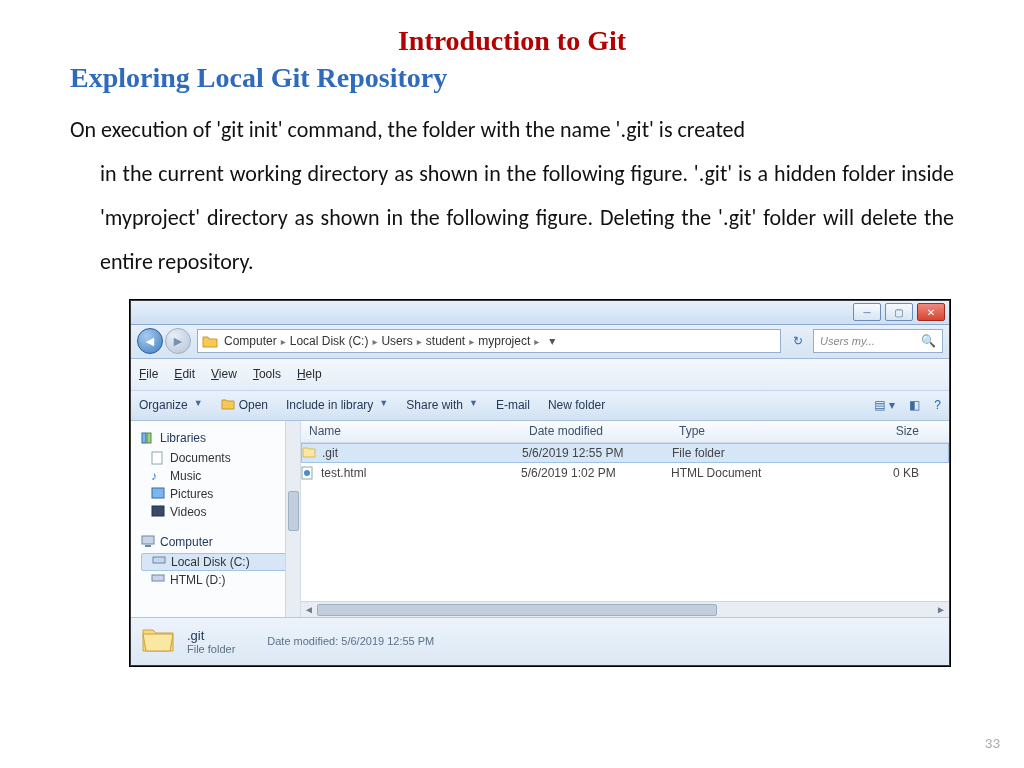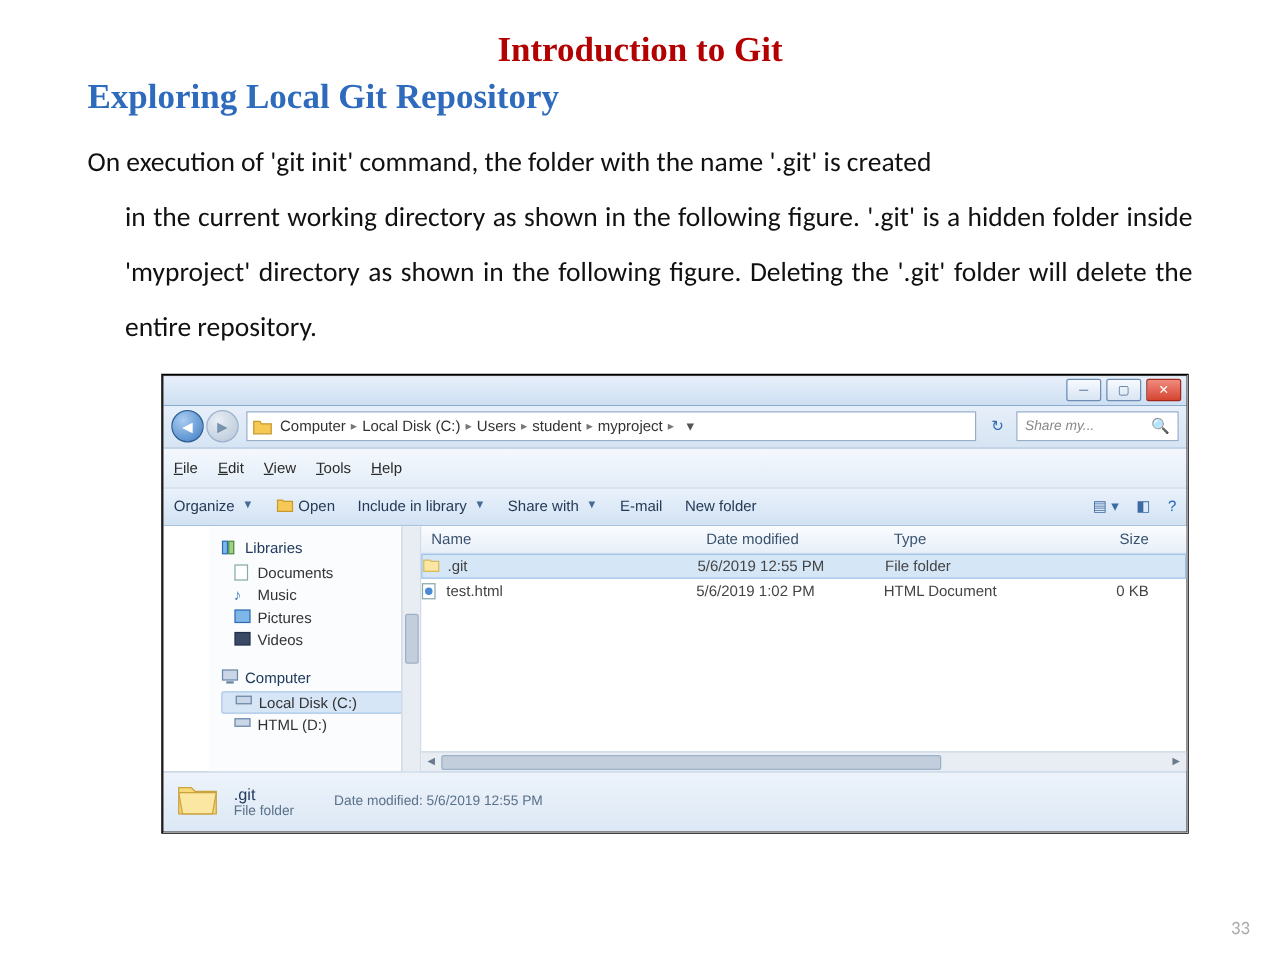--- a/index.html
+++ b/index.html
@@ -74,21 +74,21 @@
   .tool-row {
     height:30px; background:linear-gradient(#eaf2fc,#d2e2f3);
     display:flex; align-items:center; padding:0 8px;
     border-bottom:1px solid #aac1dc; color:#253a56;
   }
   .tool-row .tbtn { display:flex;align-items:flex-start; margin-right:18px; gap:4px;}
   .tool-row .right { margin-left:auto; display:flex; align-items:center; gap:14px; color:#3c6aa3;}
   .body-row { display:flex; height:196px; background:#fff; }
   .sidebar {
     width:170px; border-right:1px solid #d2dbe6; background:#fafcfe;
-    padding:8px 0 0 10px; font-size:12px; color:#333; position:relative;margin-left:36px;
+    padding:8px 0 0 10px; font-size:12px; color:#333; position:relative;
   }
   .sidebar .group { margin-bottom:12px; }
   .sidebar .item { display:flex; align-items:center; height:18px; padding-left:10px; gap:5px;}
   .sidebar .top { padding-left:0; margin-bottom:2px; color:#213a5c;}
   .sidebar .sel { background:#d6e6f7; border:1px solid #a6c5e6; border-radius:2px; margin-right:8px;}
   .scroll-stub { position:absolute; right:0; top:0; width:15px; height:100%; background:#e8edf3; border-left:1px solid #cdd6e1;}
   .scroll-stub .thumb { position:absolute; left:2px; top:70px; width:11px; height:40px; background:#c2cedc; border:1px solid #9cb0c6; border-radius:2px;}
   .content { flex:1; display:flex; flex-direction:column; }
   .col-head {
     height:22px; background:linear-gradient(#fafcff,#e8eff8);
@@ -152,21 +152,21 @@
         <span>Users</span>
           <span class="crumb-sep">▸</span>
         <span>student</span>
           <span class="crumb-sep">▸</span>
         <span>myproject</span>
           <span class="crumb-sep">▸</span>
         <span class="crumb-drop">▾</span>
       </div>
       <div class="refresh-ic">↻</div>
       <div class="search-box">
-        <span class="ph">Share my...</span>
+        <span class="ph">Users my...</span>
         <span class="mag">🔍</span>
       </div>
     </div>
 
     <div class="menu-row">
       <span><u>F</u>ile</span>
       <span><u>E</u>dit</span>
       <span><u>V</u>iew</span>
       <span><u>T</u>ools</span>
       <span><u>H</u>elp</span>

